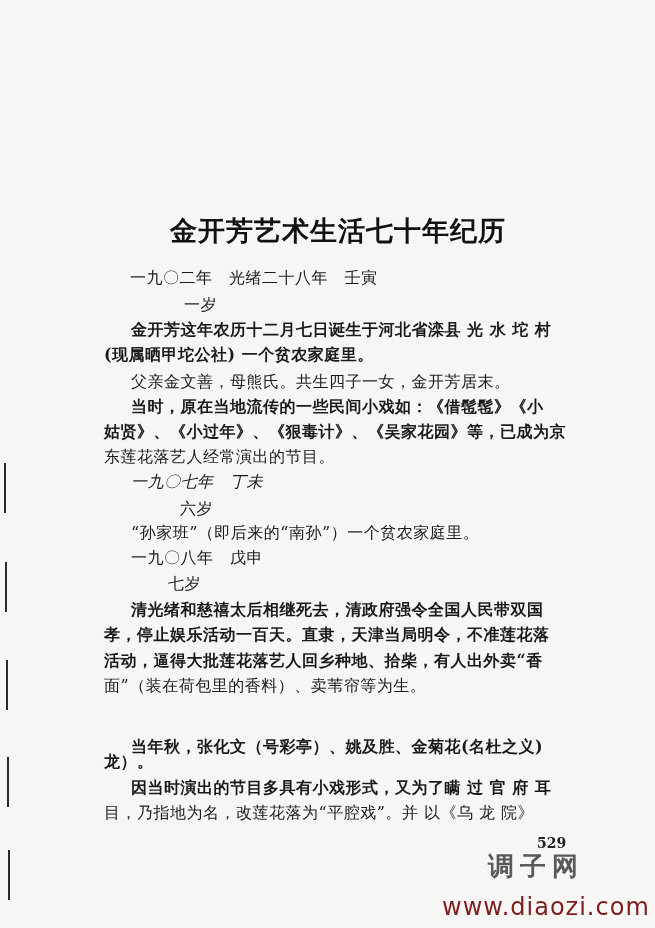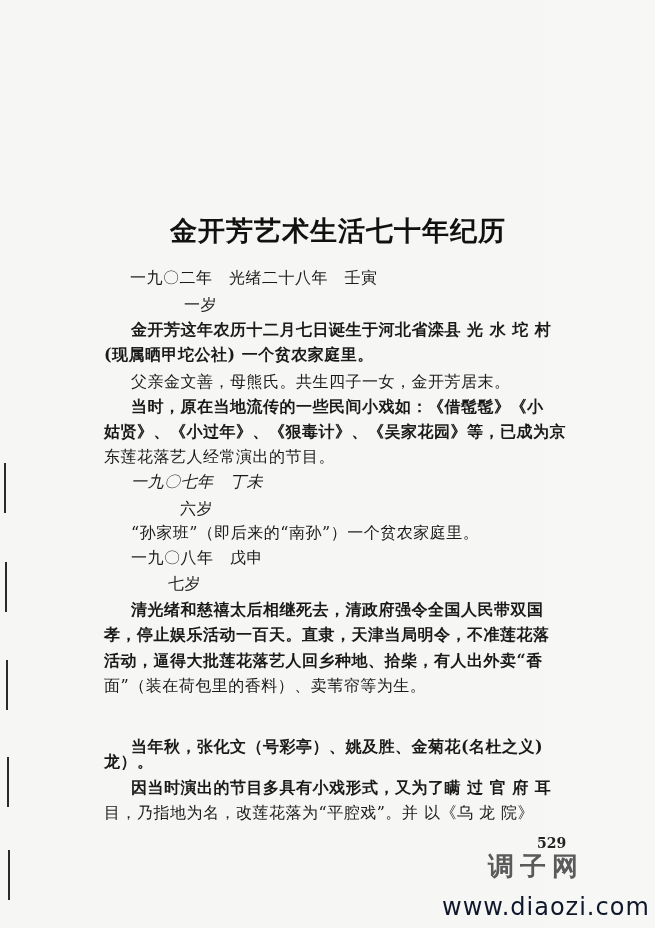--- a/index.html
+++ b/index.html
@@ -65,21 +65,21 @@
       letter-spacing: 6px;
       color: #5a5a5a;
       white-space: nowrap;
     }
     .watermark-url {
       position: absolute;
       left: 442px;
       top: 893px;
       font-family: "DejaVu Sans", "Liberation Sans", sans-serif;
       font-size: 24px;
-      color: #0f172a;
+      color: #7f1d1d;
       letter-spacing: 1px;
       white-space: nowrap;
     }
   </style>
 </head>
 <body>
 
 <div class="page">
 
   <div class="edge-mark" style="left:4px;top:463px;height:50px;"></div>

